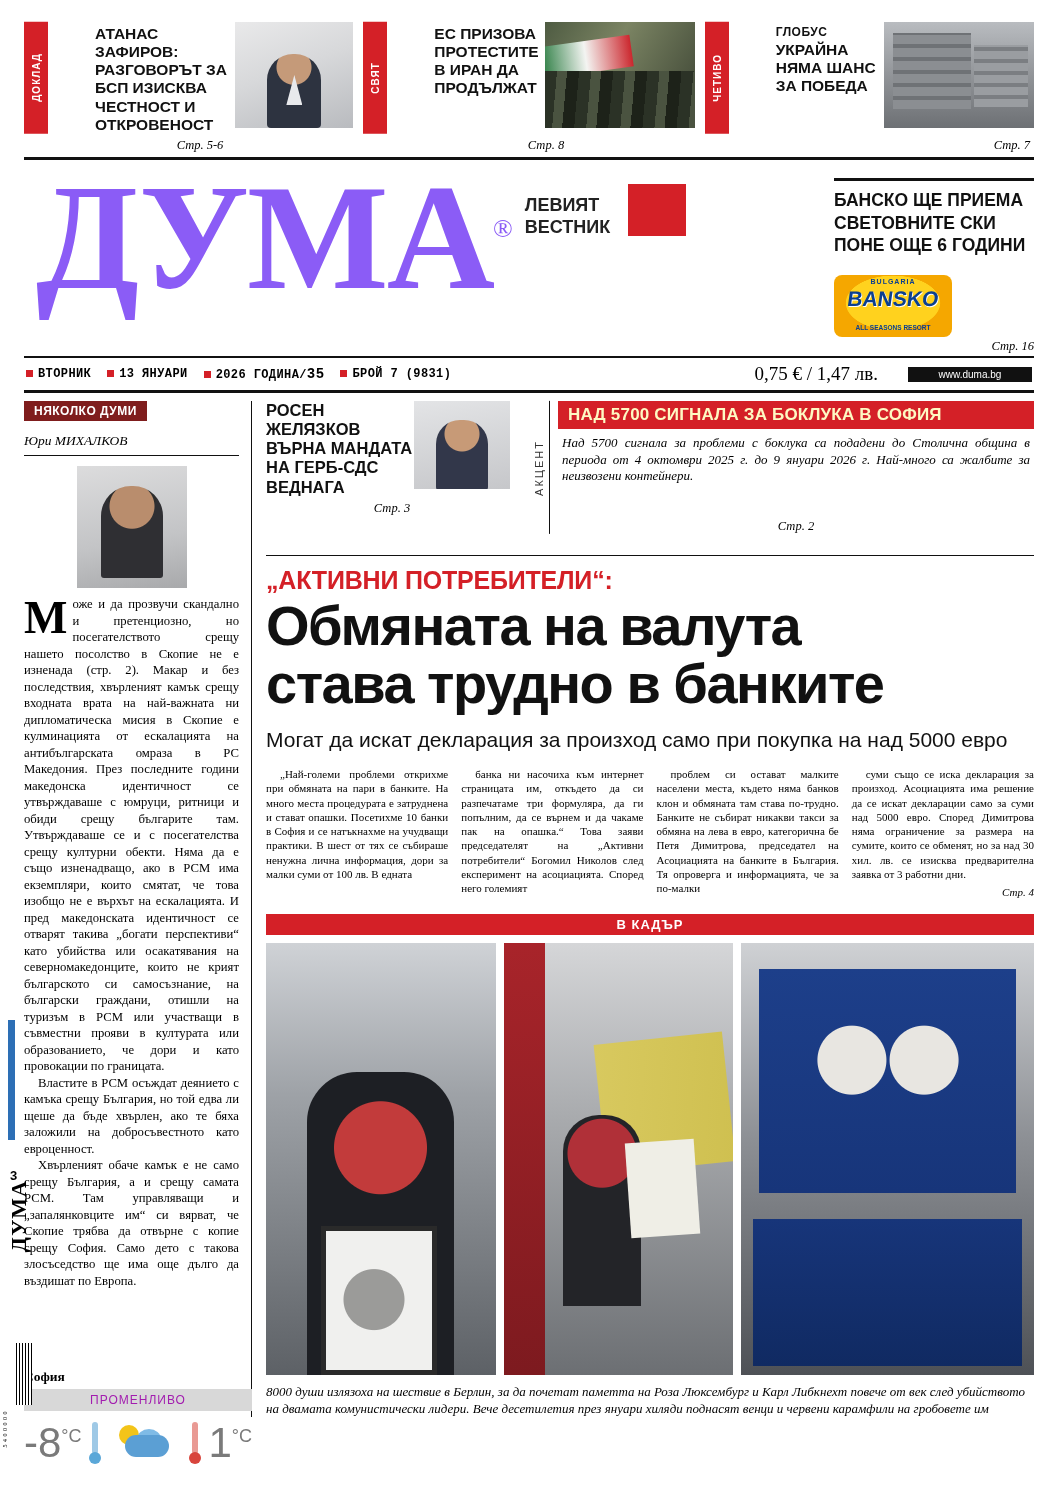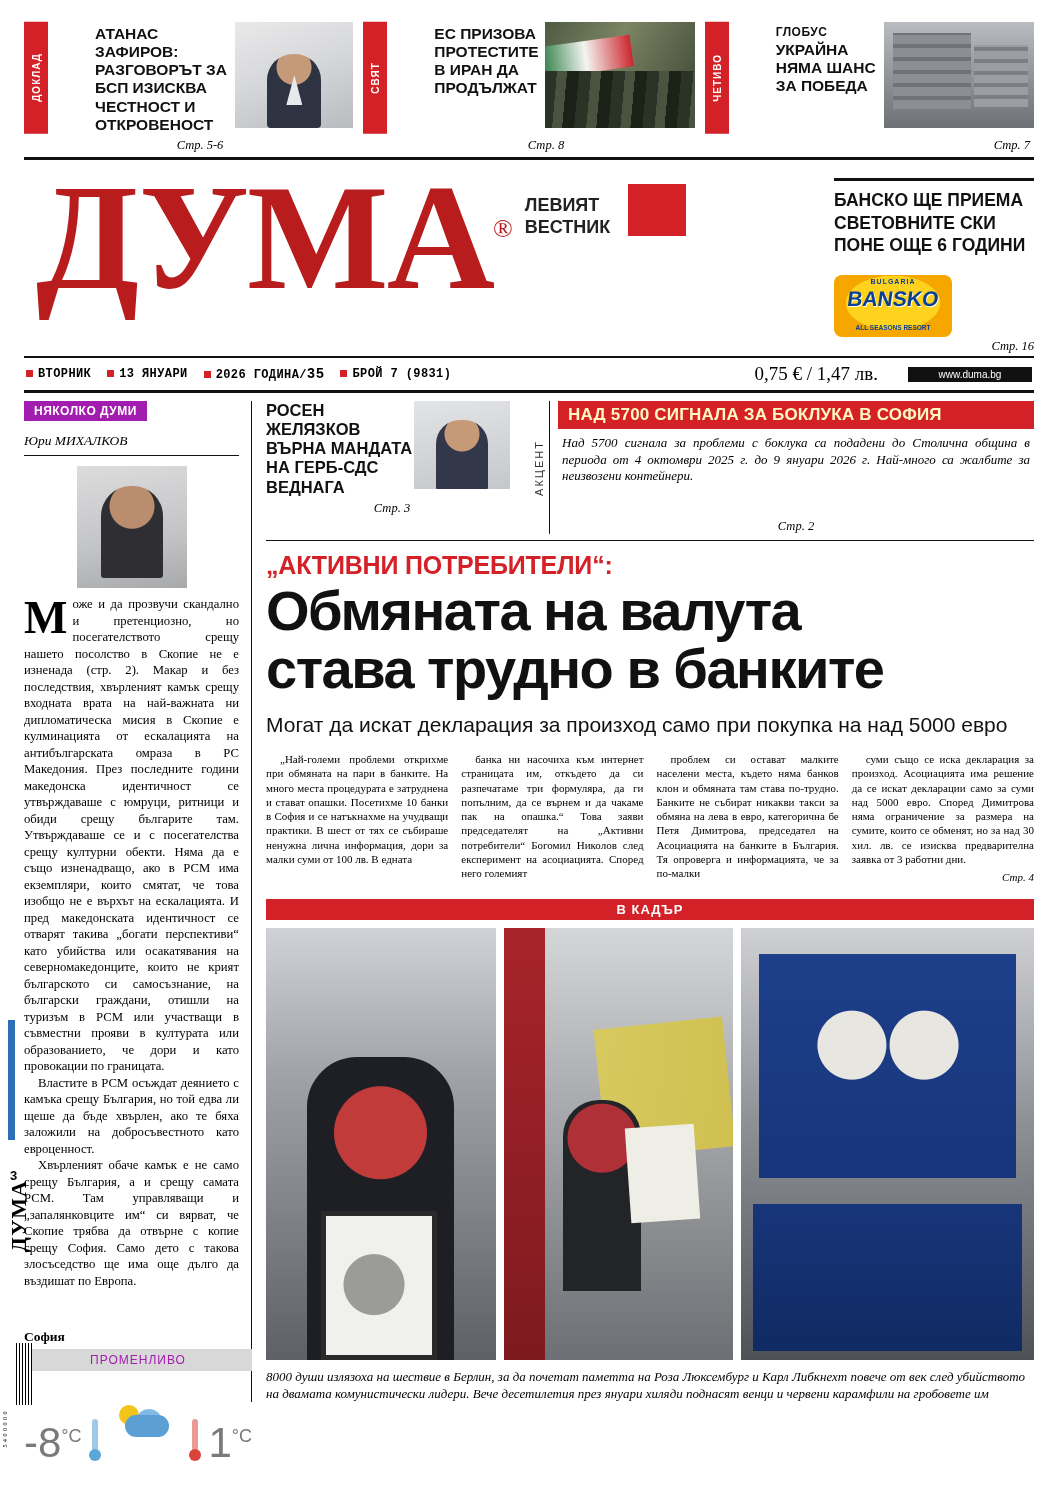--- a/index.html
+++ b/index.html
@@ -82,21 +82,21 @@
 
   
   .masthead { display: flex; align-items: flex-start; padding-top: 6px; }
   .logo-wrap { position: relative; }
   .logo {
     font-family: "Liberation Serif", serif;
     font-weight: bold;
     font-size: 150px;
     line-height: .95;
     letter-spacing: -2px;
-    color: #b91c1c;
+    color: #8b5cf6;
     padding-left: 12px;
   }
   .logo-reg { font-size: 26px; vertical-align: super; font-weight: normal; }
   .logo-sub {
     font-family: "Liberation Sans", sans-serif;
     font-size: 18px; font-weight: bold; color: #222;
     line-height: 1.25; padding-top: 28px; padding-left: 14px;
   }
   .red-square { width: 58px; height: 52px; background: #d42027; margin: 18px 0 0 18px; }
   .mast-right { margin-left: auto; display: flex; gap: 14px; padding-top: 12px; flex-direction: column; }
@@ -141,21 +141,21 @@
     font-family: "Liberation Sans", sans-serif; font-size: 10px;
     display: flex; align-items: center; justify-content: center; margin-left: 14px;
   }
 
   
   .main { display: flex; padding-top: 8px; }
   .col-left { width: 228px; padding-right: 12px; border-right: 1px solid #111; }
   .col-right { flex: 1; padding-left: 14px; }
 
   .kicker-badge {
-    display: inline-block; background: #a21caf; color: #fff;
+    display: inline-block; background: #7f1d1d; color: #fff;
     font-family: "Liberation Sans", sans-serif; font-weight: bold;
     font-size: 12px; padding: 3px 10px; letter-spacing: .5px;
   }
   .left-headline {
     font-family: "Liberation Sans", sans-serif; font-weight: bold;
     font-size: 30px; line-height: 1.08; margin-top: 8px; color: #111;
   }
   .left-dot { font-size: 28px; line-height: .4; padding-left: 2px; }
   .left-author {
     font-style: italic; font-size: 13.5px; margin-top: 12px;
@@ -180,21 +180,21 @@
     hyphens: auto;
   }
   .author-body p { margin: 0; text-indent: 14px; }
   .author-body p:first-child { text-indent: 0; }
   .dropcap {
     float: left; font-size: 46px; line-height: .86; font-weight: bold;
     padding: 2px 5px 0 0; font-family: "Liberation Serif", serif;
   }
 
   
-  .rtop { display: flex; gap: 10px; border-bottom: 1px solid #111; padding-bottom: 6px; }
+  .rtop { display: flex; gap: 10px; border-bottom: 1px solid #111; padding-bottom: 21px; }
   .rt-1 { width: 252px; display: flex; }
   .rt-1 .t {
     font-family: "Liberation Sans", sans-serif; font-weight: bold;
     font-size: 16.5px; line-height: 1.16; width: 148px; color: #111;
   }
   .rt-photo {
     width: 96px; height: 88px; overflow: hidden;
     background: linear-gradient(170deg,#e3e4e6,#c6c7ca);
     position: relative;
   }
@@ -313,21 +313,21 @@
   .weather { width: 228px; position: absolute; left: 24px; bottom: 26px; }
   .w-city { font-weight: bold; font-size: 13.5px; text-align: left; padding-bottom: 4px; }
   .w-band {
     background: #d8d8d8; color: #a21caf;
     font-family: "Liberation Sans", sans-serif; font-size: 12px;
     text-align: center; padding: 4px 18px; letter-spacing: 1px;
   }
   .w-row { display: flex; align-items: center; justify-content: space-between; padding-top: 8px; }
   .w-temp { font-size: 42px; color: #7a7a7a; font-family: "Liberation Sans", sans-serif; }
   .w-temp sup { font-size: 18px; }
-  .w-ico { display: flex; align-items: flex-start; gap: 7px; margin-top: 40px; }
+  .w-ico { display: flex; align-items: center; gap: 7px; }
   .thermo { width: 12px; height: 42px; position: relative; }
   .thermo .tube { position: absolute; left: 3px; top: 0; width: 6px; height: 32px; background: #cfd6dd; border-radius: 3px; }
   .thermo .bulb { position: absolute; left: 0; bottom: 0; width: 12px; height: 12px; border-radius: 50%; }
   .thermo.cold .bulb { background: #5aa7d8; }
   .thermo.cold .tube { background: #9fc9e6; }
   .thermo.warm .bulb { background: #d8443c; }
   .thermo.warm .tube { background: #e99a94; }
   .cloud-icon { width: 56px; height: 40px; position: relative; }
   .cloud-icon .sun { position: absolute; left: 2px; top: 2px; width: 20px; height: 20px; background: #f3c419; border-radius: 50%; }
   .cloud-icon .c1 { position: absolute; left: 8px; top: 12px; width: 44px; height: 22px; background: #5b9fd4; border-radius: 14px; }

